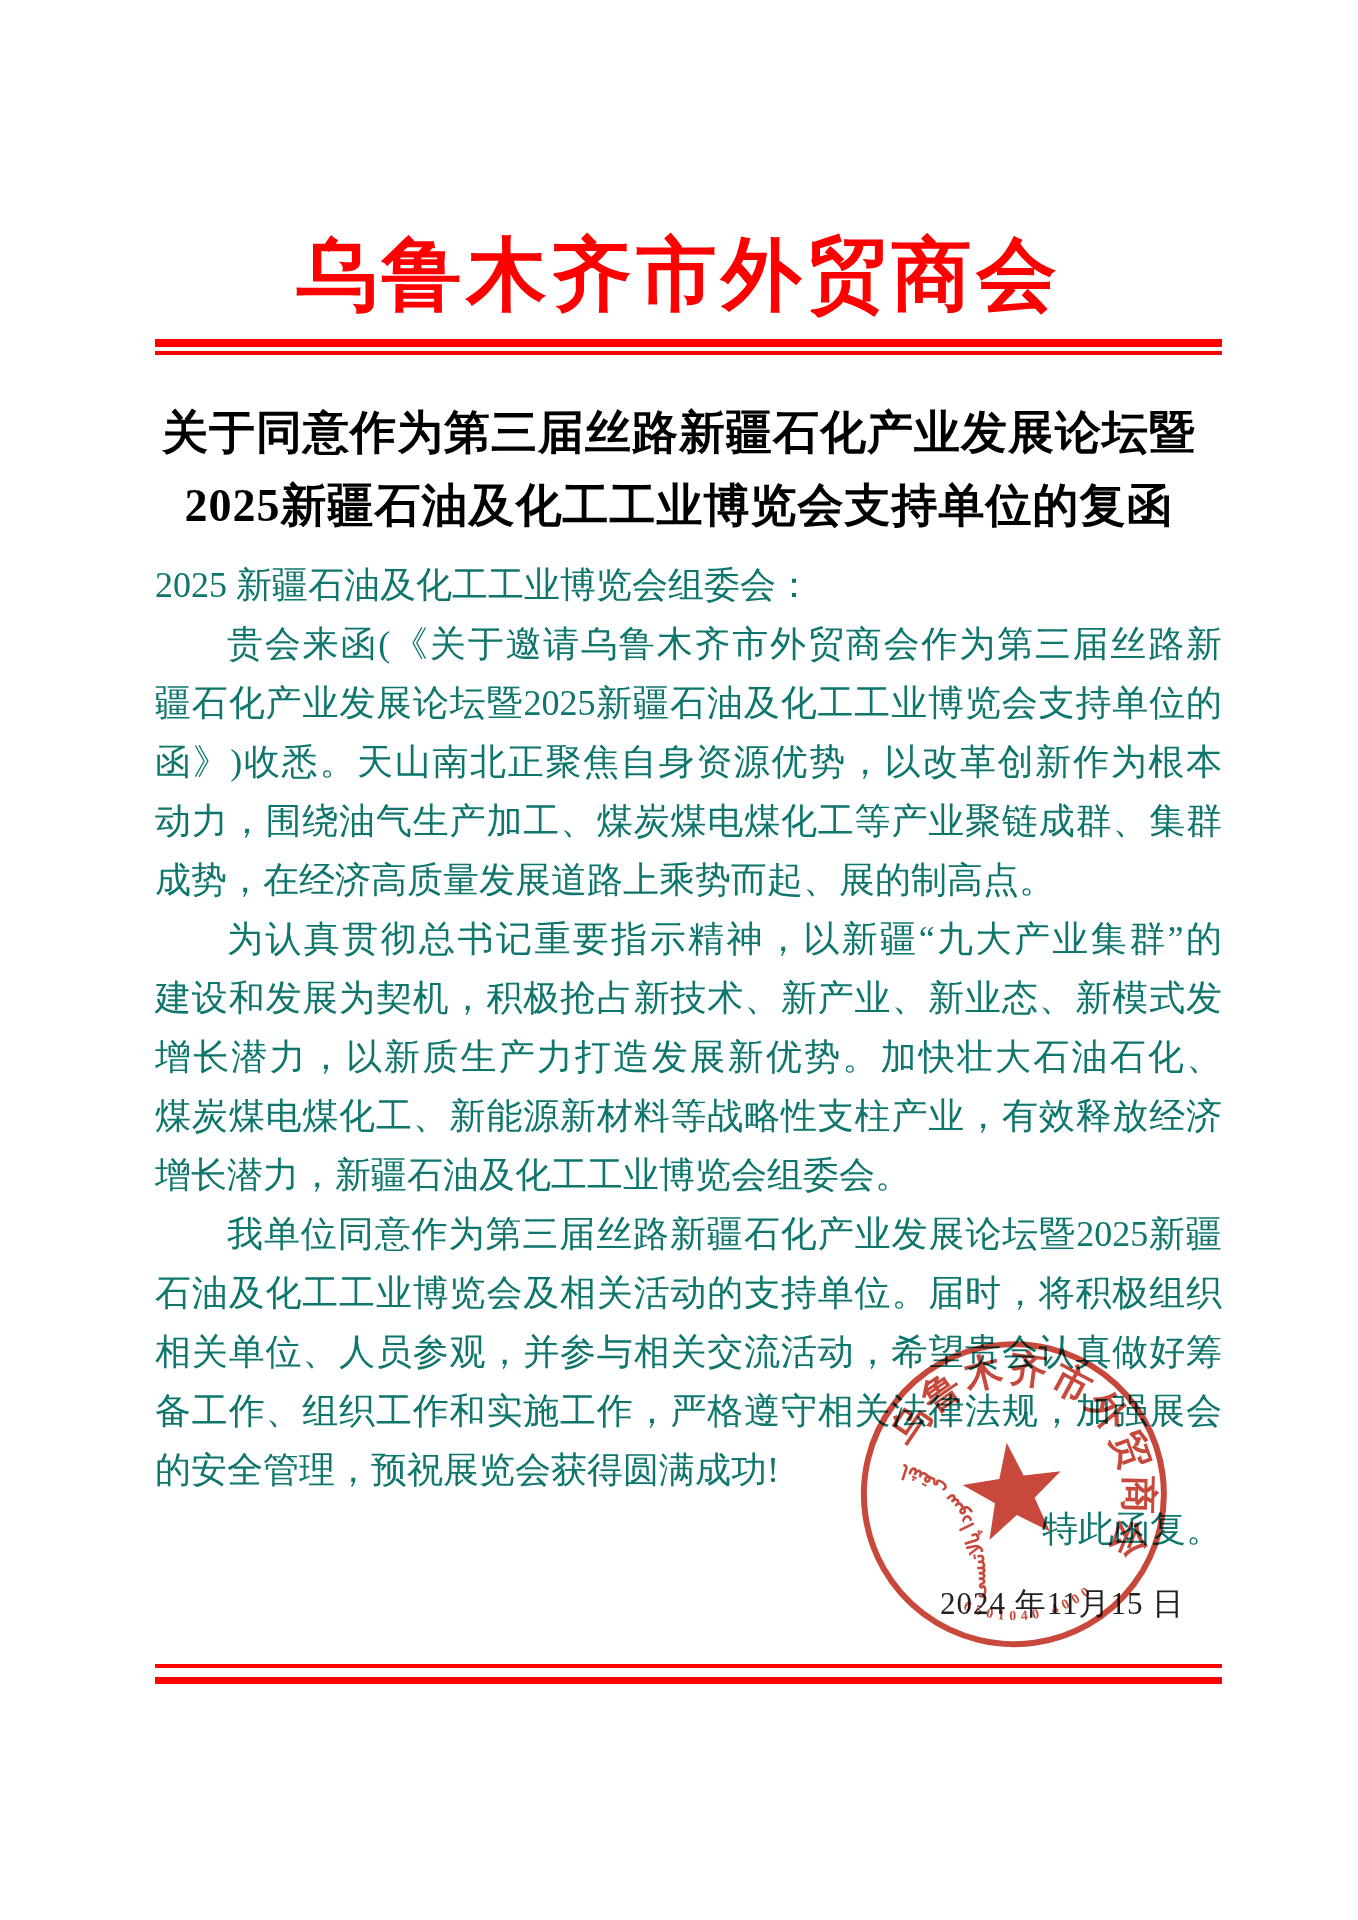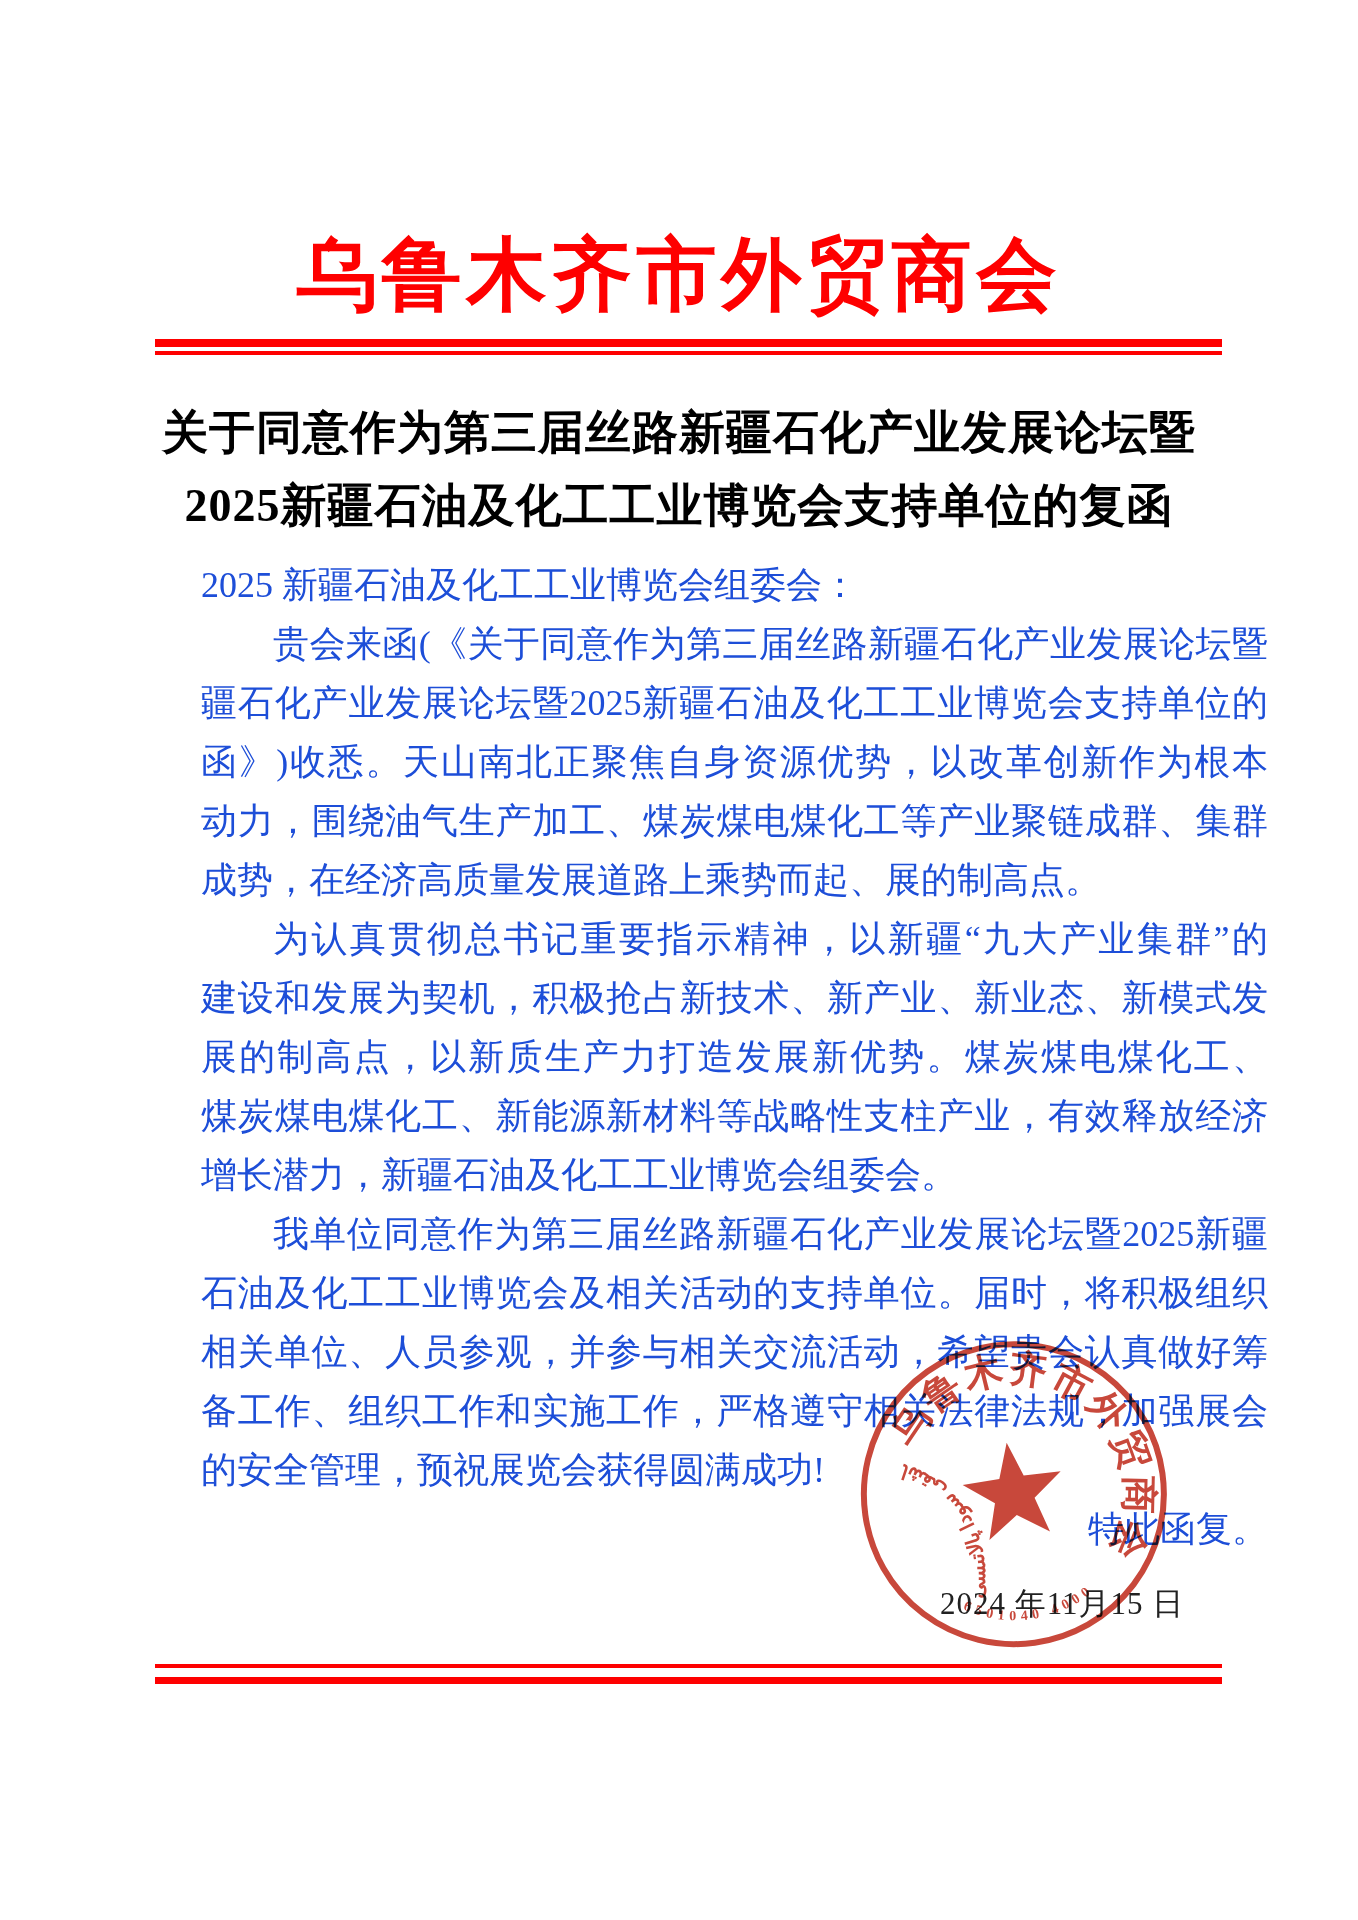--- a/index.html
+++ b/index.html
@@ -30,22 +30,21 @@
   .doc-title{
     position:absolute;top:396px;left:80px;width:1198px;
     text-align:center;
     font-size:46px;line-height:73px;
     font-weight:bold;color:#000000;
     letter-spacing:1px;margin:0;
   }
   
   .letter-body{
     position:absolute;top:556px;left:155px;width:1067px;
-    color:#1d4ed8;
-    margin-left:46px;
+    color:#0f766e;
   }
   .bline{
     height:59px;line-height:59px;
     font-size:36px;
     white-space:nowrap;
     text-align:left;
   }
   .bline.fill{
     white-space:normal;
     text-align:justify;
@@ -78,28 +77,28 @@
   <div class="rule rule-top-thick"></div>
   <div class="rule rule-top-thin"></div>
 
   <h2 class="doc-title">
     <span>关于同意作为第三届丝路新疆石化产业发展论坛暨</span><br>
     <span>2025新疆石油及化工工业博览会支持单位的复函</span>
   </h2>
 
   <div class="letter-body">
       <div class="bline">2025 新疆石油及化工工业博览会组委会：</div>
-      <div class="bline indent fill">贵会来函(《关于同意作为第三届丝路新疆石化产业发展论坛暨</div>
+      <div class="bline indent fill">贵会来函(《关于邀请乌鲁木齐市外贸商会作为第三届丝路新</div>
       <div class="bline fill">疆石化产业发展论坛暨2025新疆石油及化工工业博览会支持单位的</div>
       <div class="bline fill">函》)收悉。天山南北正聚焦自身资源优势，以改革创新作为根本</div>
       <div class="bline fill">动力，围绕油气生产加工、煤炭煤电煤化工等产业聚链成群、集群</div>
       <div class="bline">成势，在经济高质量发展道路上乘势而起、展的制高点。</div>
       <div class="bline indent fill">为认真贯彻总书记重要指示精神，以新疆“九大产业集群”的</div>
       <div class="bline fill">建设和发展为契机，积极抢占新技术、新产业、新业态、新模式发</div>
-      <div class="bline fill">展的制高点，以新质生产力打造发展新优势。煤炭煤电煤化工、</div>
+      <div class="bline fill">增长潜力，以新质生产力打造发展新优势。加快壮大石油石化、</div>
       <div class="bline fill">煤炭煤电煤化工、新能源新材料等战略性支柱产业，有效释放经济</div>
       <div class="bline">增长潜力，新疆石油及化工工业博览会组委会。</div>
       <div class="bline indent fill">我单位同意作为第三届丝路新疆石化产业发展论坛暨2025新疆</div>
       <div class="bline fill">石油及化工工业博览会及相关活动的支持单位。届时，将积极组织</div>
       <div class="bline fill">相关单位、人员参观，并参与相关交流活动，希望贵会认真做好筹</div>
       <div class="bline fill">备工作、组织工作和实施工作，严格遵守相关法律法规，加强展会</div>
       <div class="bline">的安全管理，预祝展览会获得圆满成功!</div>
       <div class="bline indent">特此函复。</div>
     </div>
 

